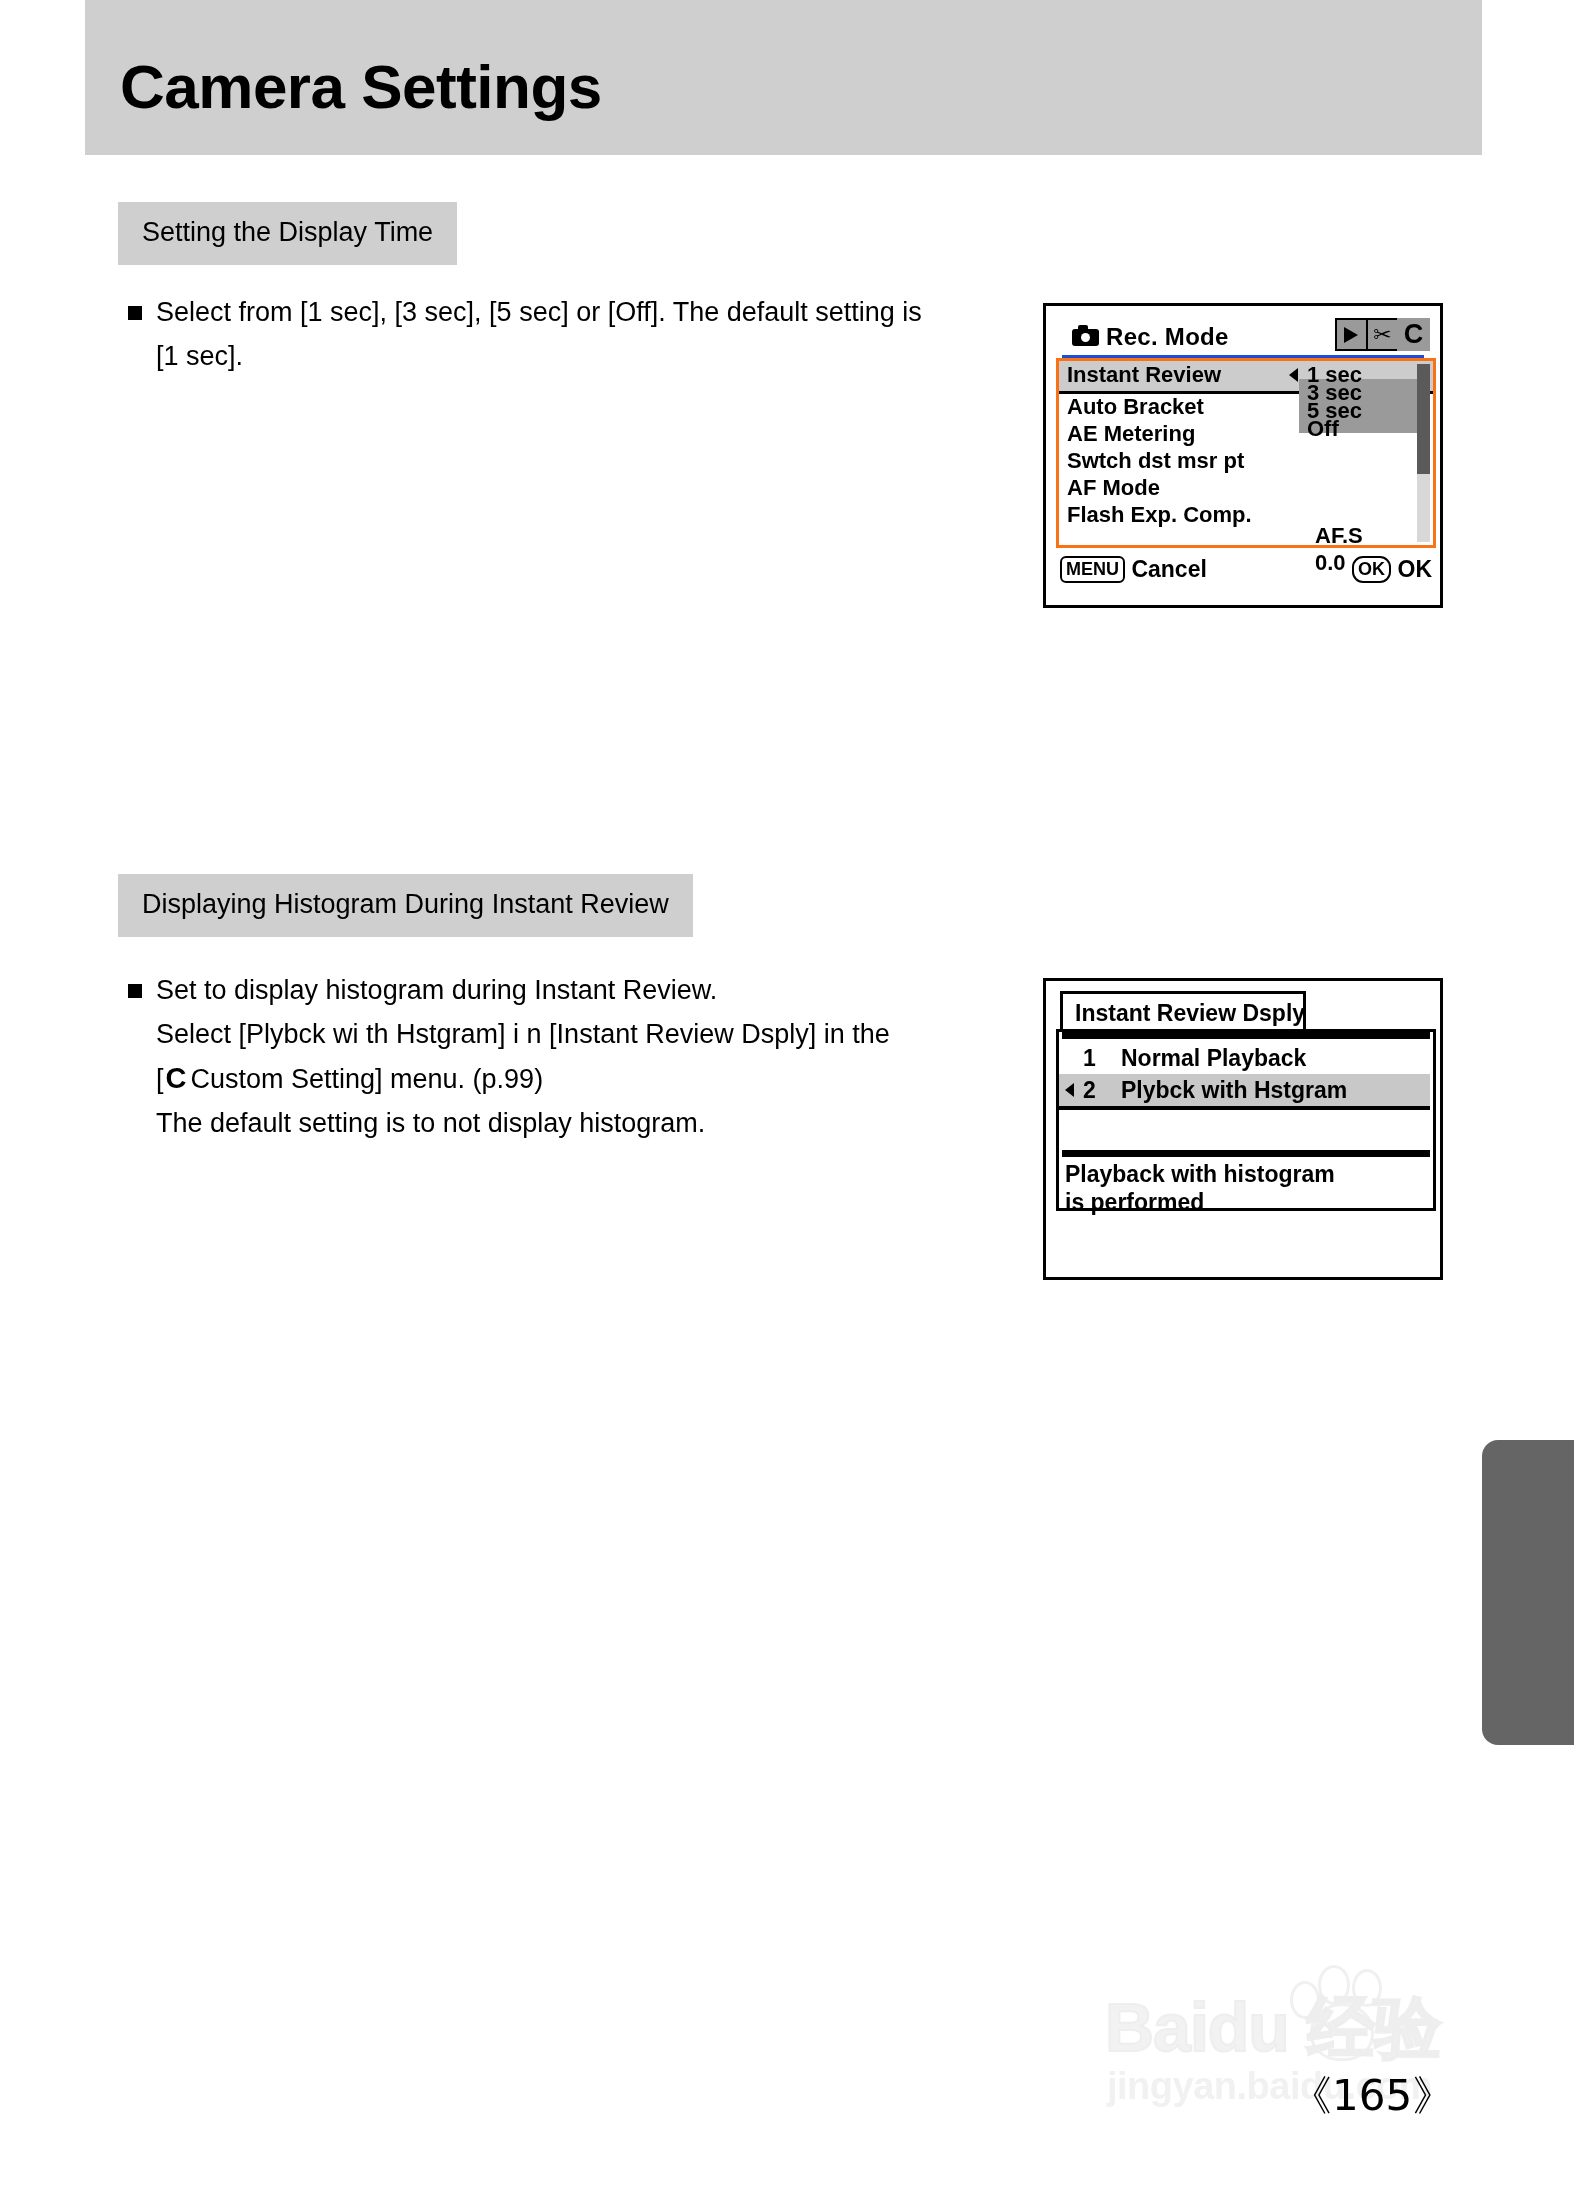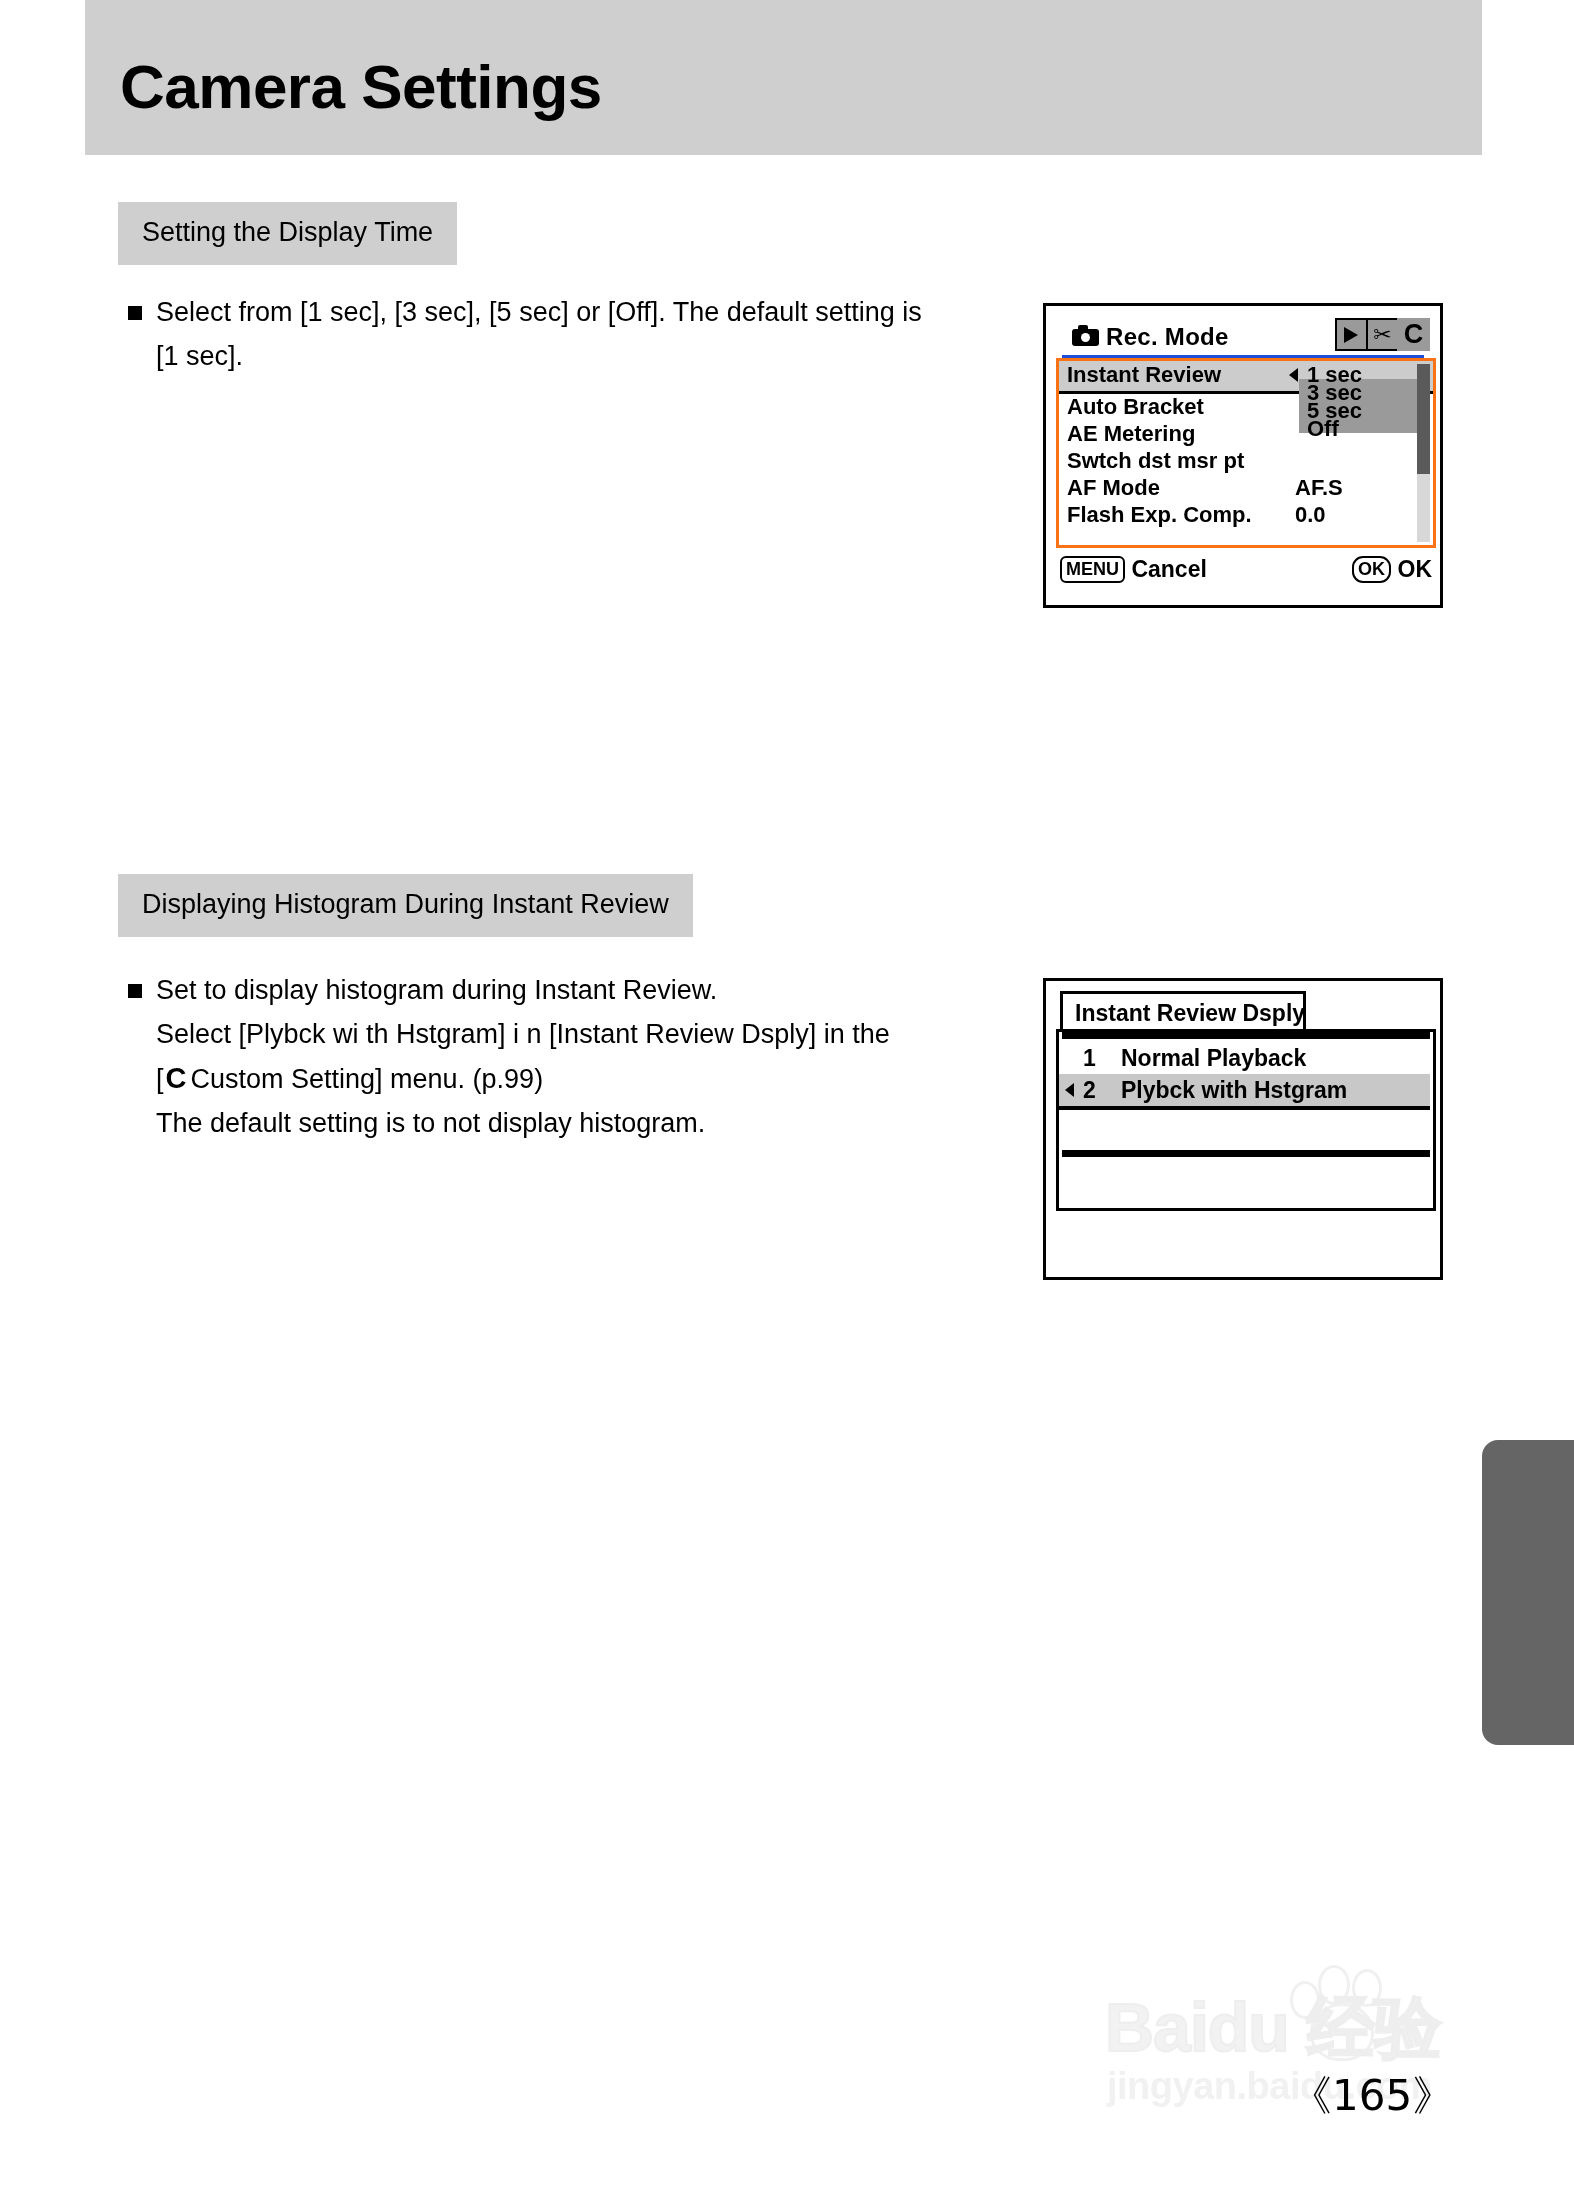--- a/index.html
+++ b/index.html
@@ -209,21 +209,21 @@
   .rec-row {
     position: absolute;
     left: 0; right: 0;
     height: 27px;
     font-size: 22px;
     font-weight: bold;
     line-height: 27px;
     white-space: nowrap;
   }
   .rec-row .label { position: absolute; left: 8px; }
-  .rec-row .value { position: absolute; left: 236px; }
+  .rec-row .value { position: absolute; left: 256px; margin-top: 48px; }
 
   .rec-row-highlight {
     background: #cccccc;
     border-bottom: 3px solid #000;
   }
 
   .dropdown {
     position: absolute;
     left: 240px;
     top: 30px;
@@ -527,20 +527,24 @@
       </div>
 
       <div class="ird-row selected" style="top:42px;">
         <span class="sel-arrow" style="left:6px;top:9px;"></span>
         <span class="num">2</span>
         <span class="txt">Plybck with Hstgram</span>
       </div>
 
       <div class="ird-divider-mid"></div>
 
+      <div class="ird-desc">
+        <div>Playback with histogram</div>
+        <div>is performed</div>
+      </div>
     </div>
 
   </div>
 </div>
 
 <div class="edge-tab"></div>
 
 <div class="watermark">
   <div class="wm-paw">
     <span class="pad" style="left:38px;  top:0px;  width:26px; height:34px;"></span>

